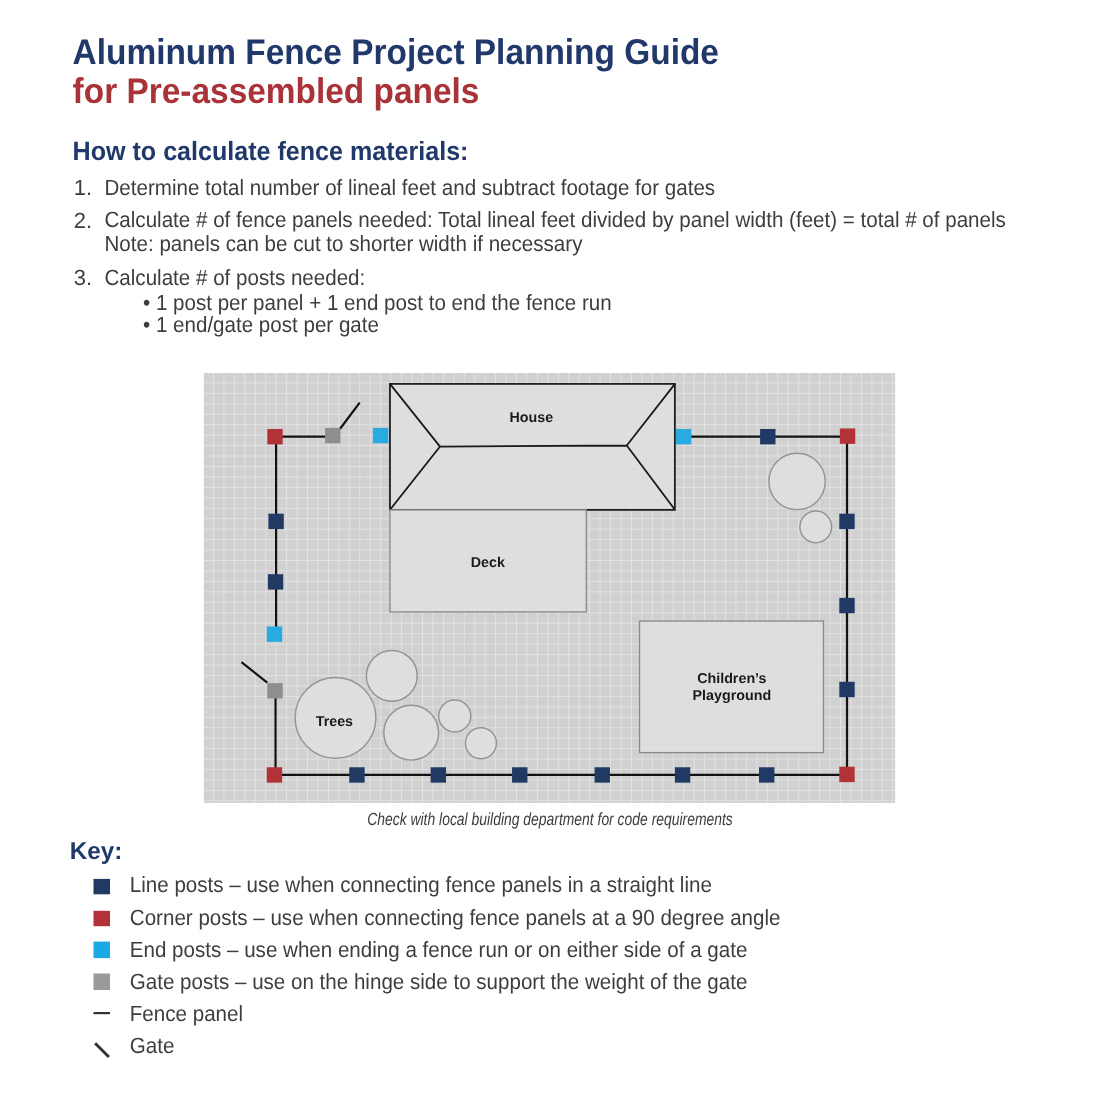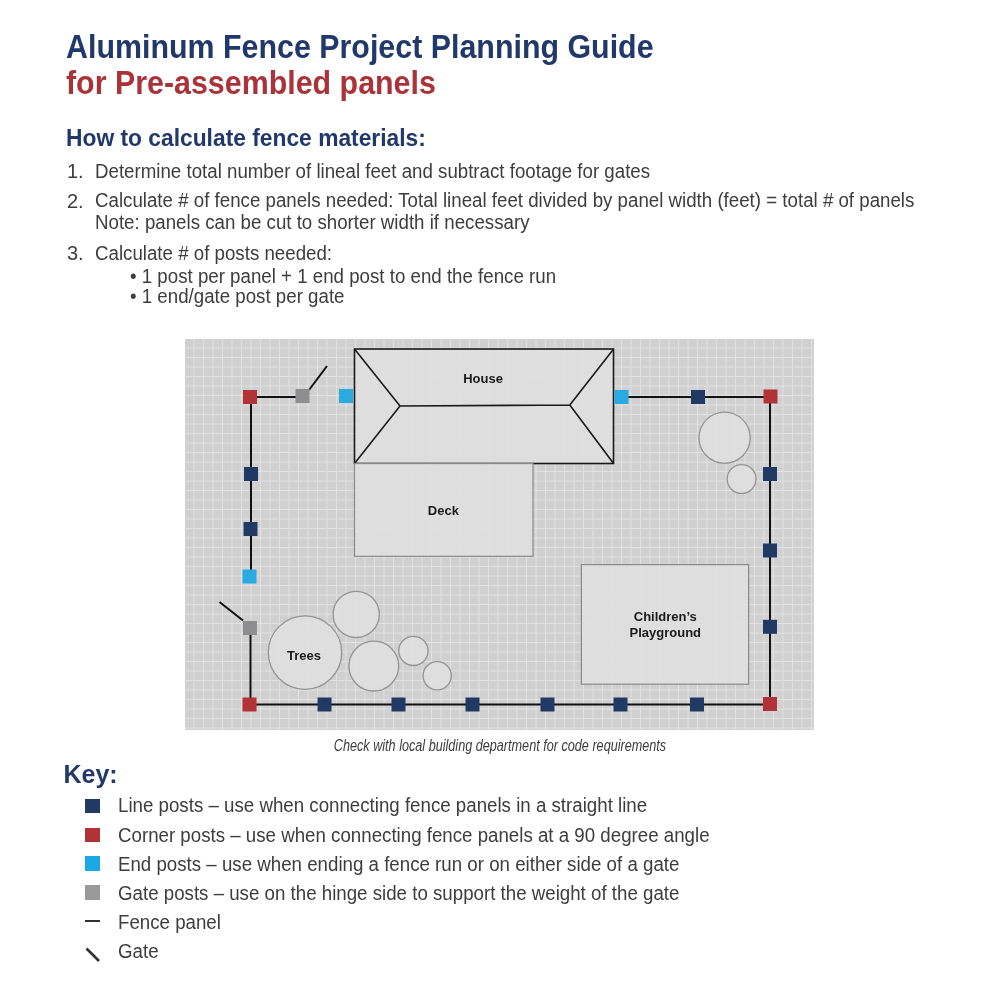--- a/index.html
+++ b/index.html
@@ -137,21 +137,21 @@
     <rect x="355.5" y="358.5" width="14" height="14" fill="#203a64"></rect>
 
     <rect x="428.5" y="358.5" width="14" height="14" fill="#203a64"></rect>
 
     <rect x="505" y="358.5" width="14" height="14" fill="#203a64"></rect>
   </g>
 </svg>
 
 <div class="abs" style="left:0;top:736.5px;width:1000px;text-align:center;color:#3d3d3d;font-size:16px;font-style:italic;line-height:18px;transform:scaleX(0.79);transform-origin:500px 50%;">Check with local building department for code requirements</div>
 
-<div class="abs navy" style="left:63.5px;top:764px;font-size:25px;font-weight:bold;line-height:20px;">Key:</div>
+<div class="abs navy" style="left:63.5px;top:764px;font-size:22px;font-weight:bold;line-height:20px;">Key:</div>
 
 <div class="abs" style="left:85px;top:798.5px;width:15px;height:14.5px;background:#203a64;"></div>
 
 <div class="abs body cx" style="left:117.5px;top:797px;line-height:16px;">Line posts – use when connecting fence panels in a straight line</div>
 
 <div class="abs" style="left:85px;top:827.5px;width:15px;height:14.5px;background:#b13338;"></div>
 
 <div class="abs body cx" style="left:117.5px;top:827px;line-height:16px;">Corner posts – use when connecting fence panels at a 90 degree angle</div>
 
 <div class="abs" style="left:85px;top:856px;width:15px;height:14.5px;background:#1aa9e6;"></div>

